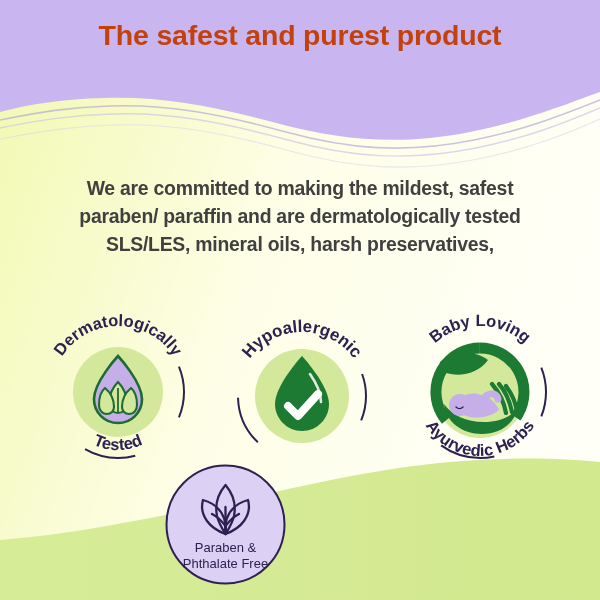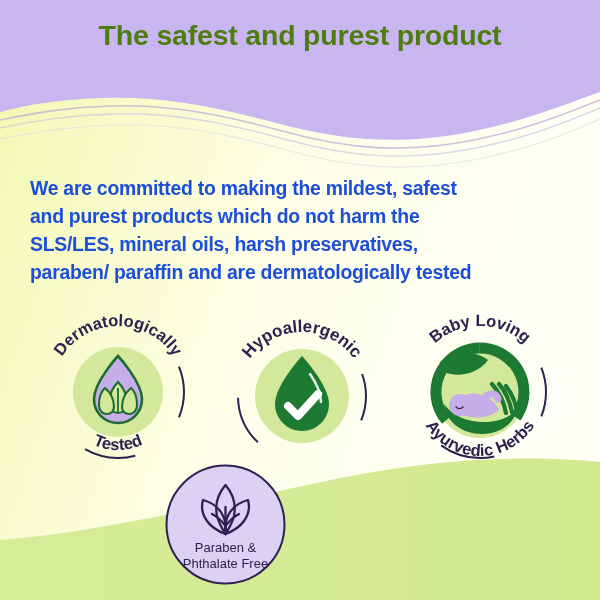--- a/index.html
+++ b/index.html
@@ -10,31 +10,31 @@
   }
   #poster{position:relative;width:600px;height:600px;overflow:hidden;background:#ffffff;}
 
   
   .bg-svg{position:absolute;inset:0;width:600px;height:600px;}
 
   
   .header-text{
     position:absolute;left:0;top:18px;width:600px;
     text-align:center;
-    color:#4d7c0f;
+    color:#c2410c;
     font-size:28.5px;font-weight:bold;line-height:1.22;
     letter-spacing:-0.2px;
     z-index:5;
   }
   .header-text .line{display:block;}
 
   
   .body-copy{
     position:absolute;left:30px;top:174px;width:540px;
-    text-align:left;color:#1d4ed8;
+    text-align:center;color:#404040;
     font-size:19.4px;font-weight:bold;line-height:1.45;
     letter-spacing:-0.25px;
     z-index:5;
   }
   .body-copy .line{display:block;}
 
   
   .badge-row{position:absolute;left:0;top:312px;width:600px;height:160px;z-index:6;}
   .badge{position:absolute;width:160px;height:160px;}
   .badge svg{display:block;width:160px;height:160px;}
@@ -94,23 +94,22 @@
     <path d="M0,139 C42,131 74,126 114,125 C172,123 224,133 290,151
              C352,168 408,173 478,159 C528,149 564,135 600,119" fill="none" stroke="#ddd5e9" stroke-width="1.2" opacity="0.6"></path>
   </svg>
 
   <div class="header-text">
     <span class="line">The safest and purest product</span>
   </div>
 
   <div class="body-copy">
     <span class="line">We are committed to making the mildest, safest</span>
-    <span class="line">and purest products which do not harm the</span>
+    <span class="line">paraben/ paraffin and are dermatologically tested</span>
     <span class="line">SLS/LES, mineral oils, harsh preservatives,</span>
-    <span class="line">paraben/ paraffin and are dermatologically tested</span>
   </div>
 
   <div class="badge-row">
 
     <div class="badge" id="badge-derm">
       <svg viewBox="0 0 160 160">
         <defs>
           <path id="arcDermTop" d="M14,80 A66,66 0 0 1 146,80"></path>
           <path id="arcDermBot" d="M22,80 A58,58 0 0 0 138,80"></path>
         </defs>

